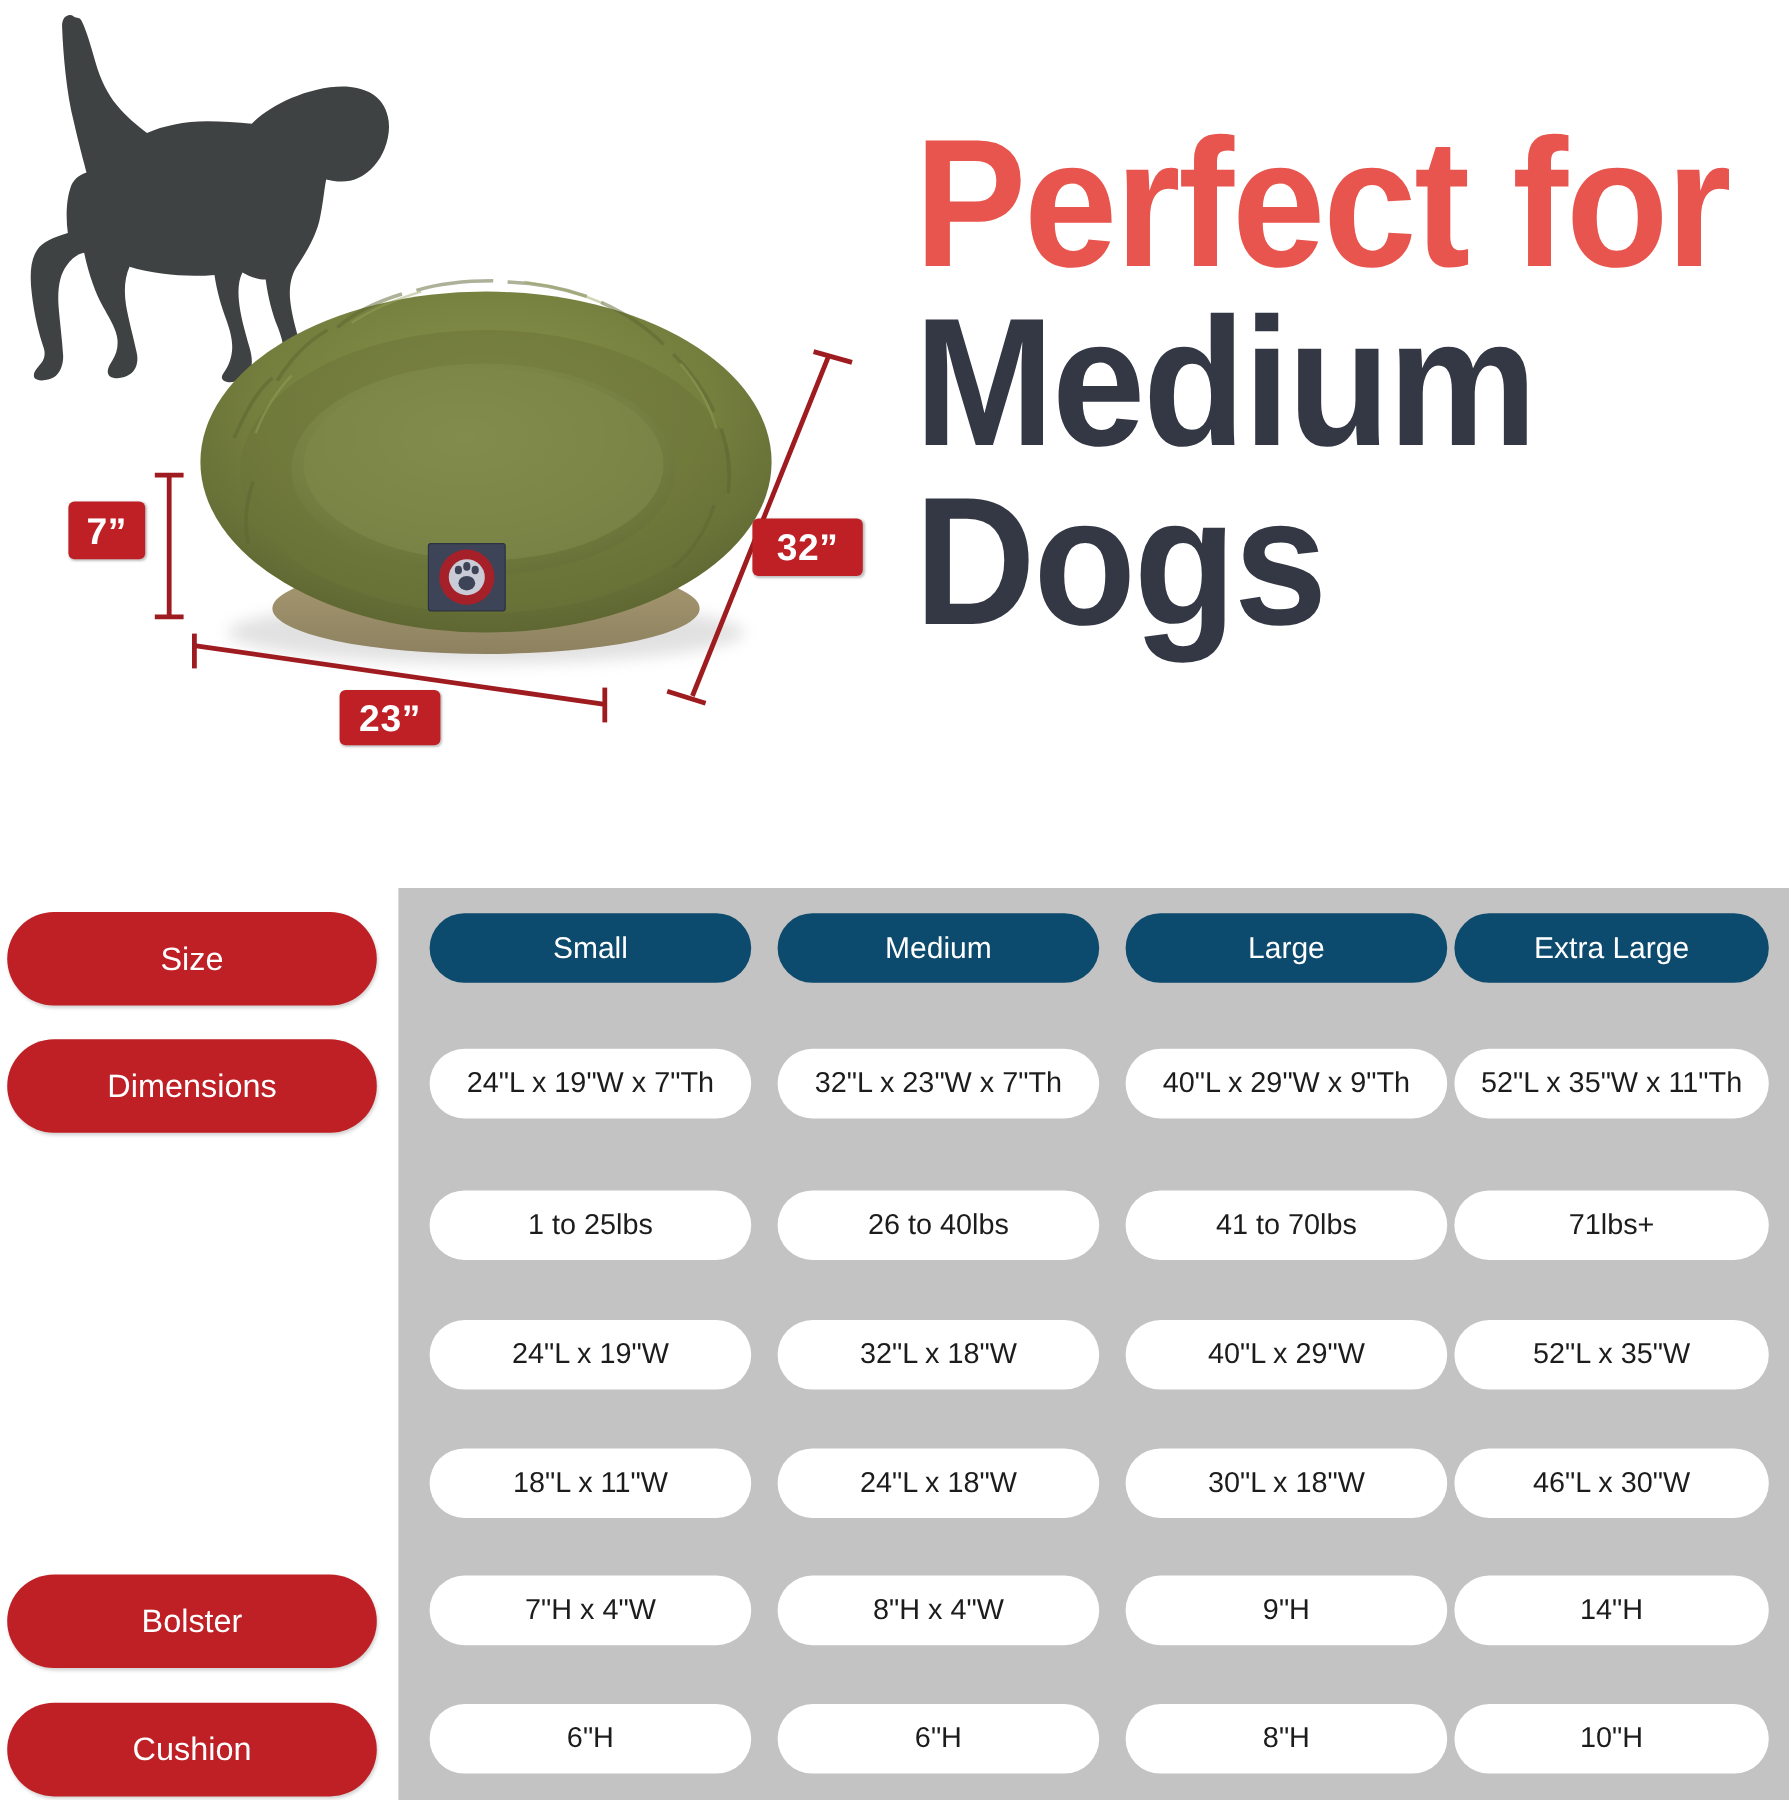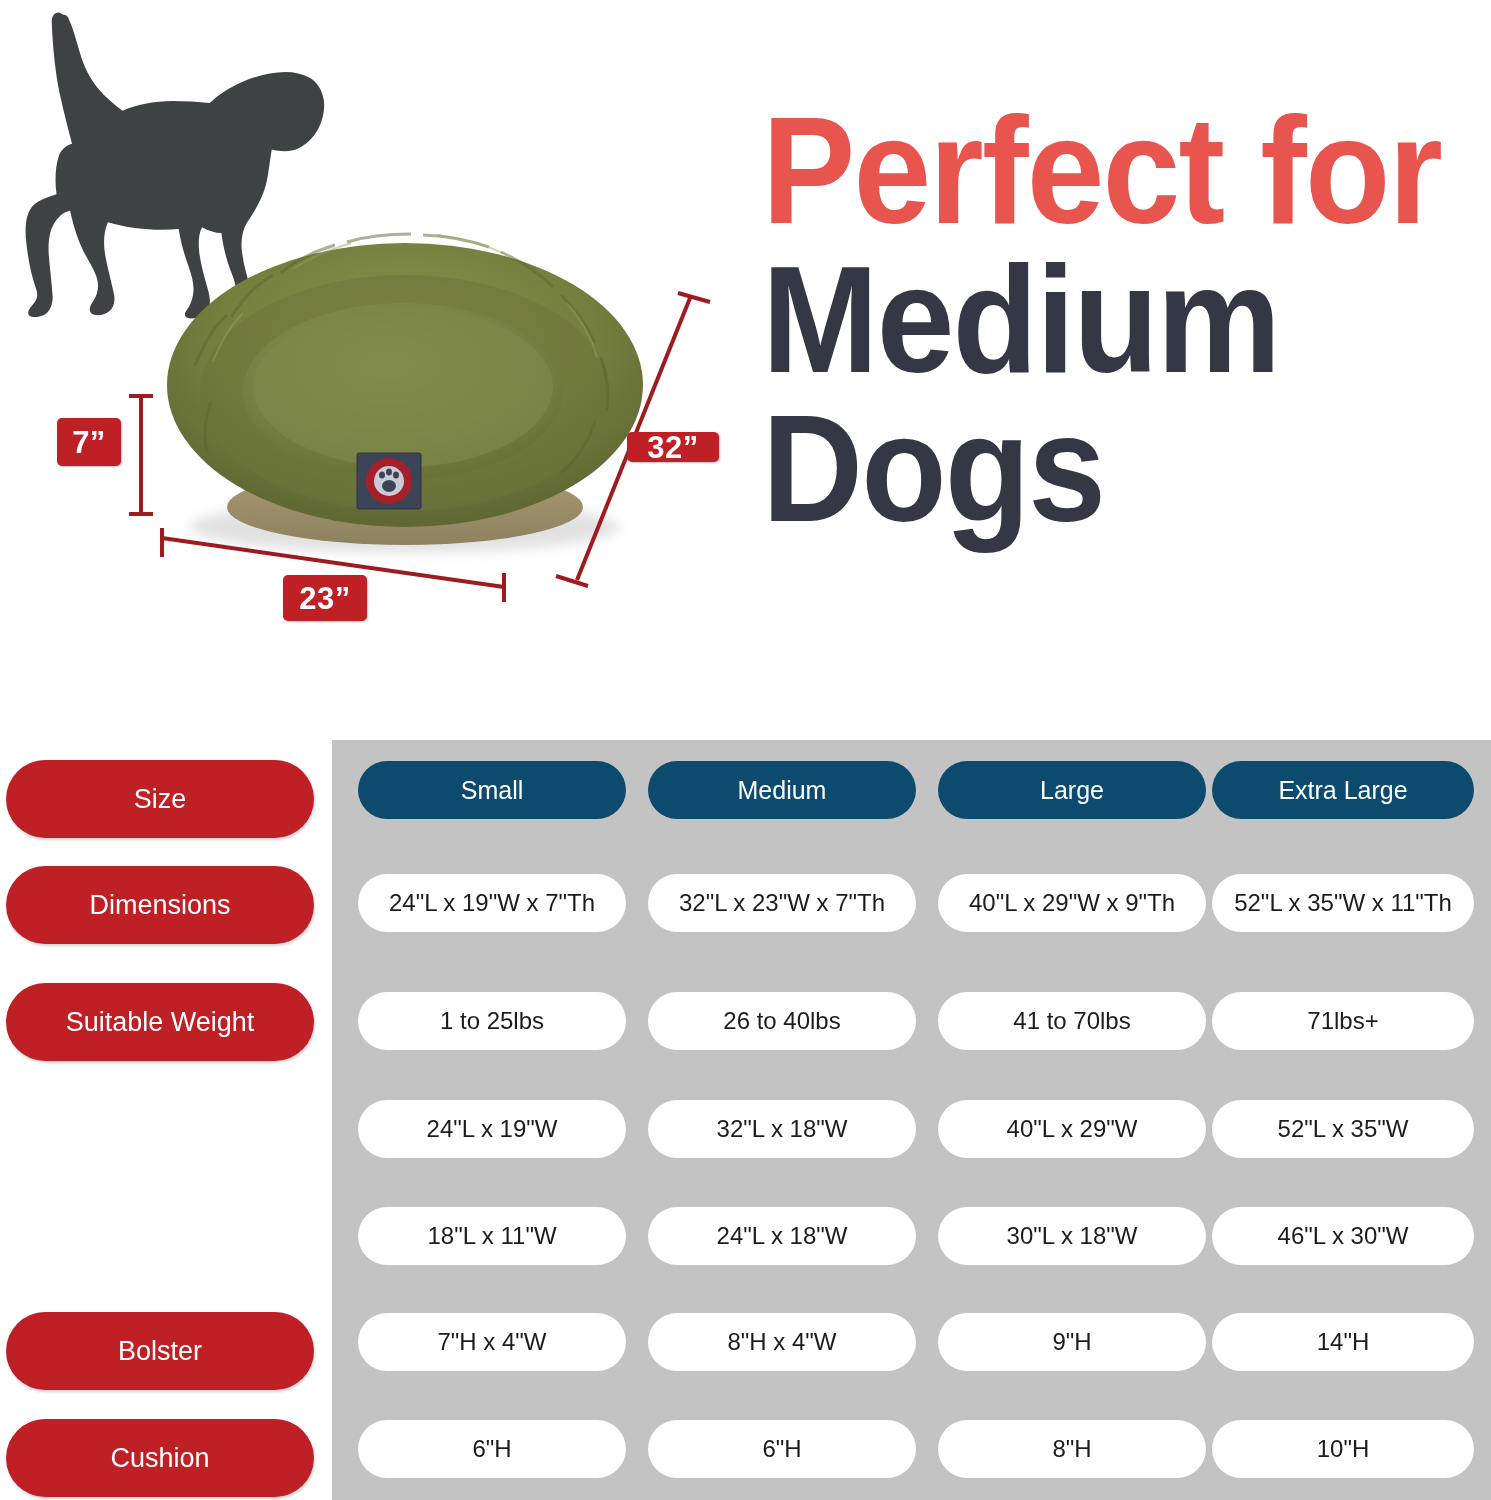--- a/index.html
+++ b/index.html
@@ -47,21 +47,21 @@
     border-radius: 5px;
     display: flex;
     align-items: center;
     justify-content: center;
     letter-spacing: .5px;
     box-shadow: 1px 1px 2px rgba(0,0,0,.25);
     line-height: 1;
   }
 
   #badge-height { left: 57px; top: 418px; width: 64px; height: 48px; font-size: 31px; }
-  #badge-length { left: 627px; top: 432px; width: 92px; height: 30px; font-size: 31px; }
+  #badge-length { left: 627px; top: 432px; width: 92px; height: 48px; font-size: 31px; }
   #badge-width  { left: 283px; top: 575px; width: 84px; height: 46px; font-size: 31px; }
 
   
   #headline {
     position: absolute;
     left: 762px; top: 96px;
     width: 720px;
   }
   .head-line {
     font-family: "Liberation Sans Narrow", "Liberation Sans", sans-serif;
@@ -253,21 +253,20 @@
     <div class="head-line" id="head-2">Medium</div>
     <div class="head-line" id="head-3">Dogs</div>
   </div>
 </div>
 
 <div id="spec-table">
   <div id="table-panel"></div>
   <div id="label-column">
       <div class="row-label" style="top: 20px;">Size</div>
       <div class="row-label" style="top: 126px;">Dimensions</div>
-      <div class="row-label" style="top: 243px;">Suitable Weight</div>
       <div class="row-label" style="top: 572px;">Bolster</div>
       <div class="row-label" style="top: 679px;">Cushion</div>
     </div>
   <div id="cells-host">
       <div class="cell head" style="left: 358px; top: 21px; width: 268px;">Small</div>
       <div class="cell head" style="left: 648px; top: 21px; width: 268px;">Medium</div>
       <div class="cell head" style="left: 938px; top: 21px; width: 268px;">Large</div>
       <div class="cell head" style="left: 1212px; top: 21px; width: 262px;">Extra Large</div>
       <div class="cell val" style="left: 358px; top: 134px; width: 268px;">24"L x 19"W x 7"Th</div>
       <div class="cell val" style="left: 648px; top: 134px; width: 268px;">32"L x 23"W x 7"Th</div>

